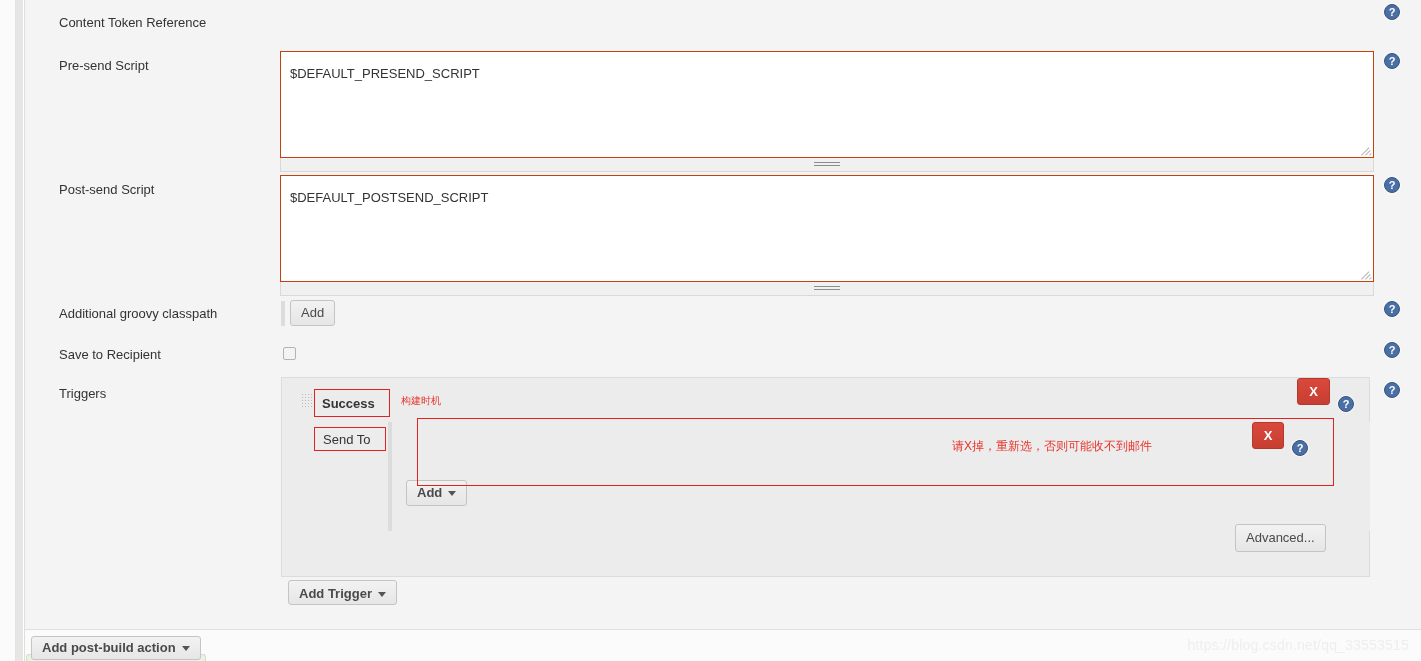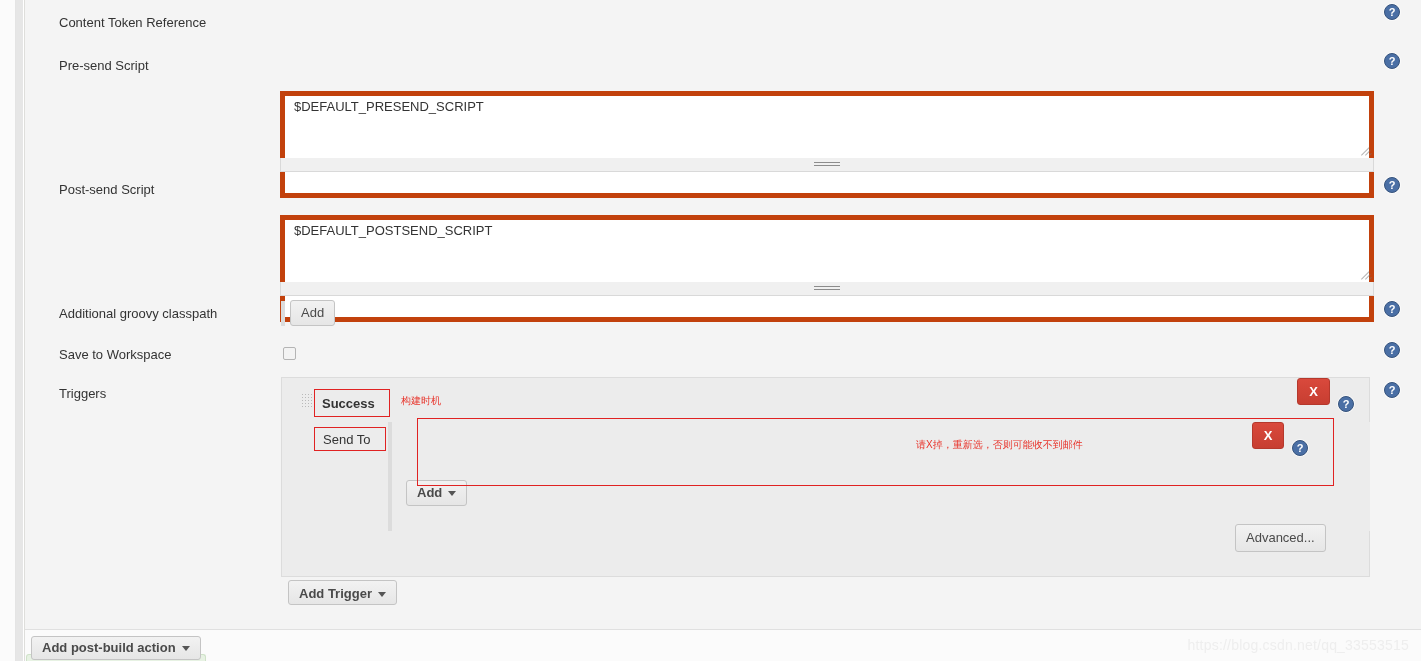--- a/index.html
+++ b/index.html
@@ -72,30 +72,29 @@
     font-family: "Liberation Sans", sans-serif;
     box-shadow: 0 0 0 1px rgba(255,255,255,0.6);
   }
 
   
   .ta-wrap { position: absolute; }
   .script-textarea {
     box-sizing: border-box;
     width: 100%;
     height: 100%;
-    border: 5px solid #c2410c;
+    border: 1px solid #c2410c;
     background: #ffffff;
     font-family: "Liberation Sans", sans-serif;
     font-size: 13px;
     color: #333333;
-    padding: 2px 9px;
+    padding: 13px 9px;
     resize: none;
     outline: none;
     line-height: 1.35;
-    margin-top: 40px;
   }
   .resize-corner {
     position: absolute; right: 2px; bottom: 2px;
     width: 12px; height: 12px;
     pointer-events: none;
     opacity: .55;
   }
   .resize-corner i {
     position: absolute;
     display: block;
@@ -318,21 +317,21 @@
 <div class="drag-bar" style="left:280px; top:282px; width:1094px;">
   <span class="drag-bar-grip"></span>
 </div>
 <div class="help-icon" style="left:1384px; top:177px;">?</div>
 
 <div class="row-label" style="left:59px; top:306px;">Additional groovy classpath</div>
 <div class="mini-sep" style="left:281px; top:301px; height:25px;"></div>
 <button class="btn" style="position:absolute; left:290px; top:300px; height:26px; line-height:24px;">Add</button>
 <div class="help-icon" style="left:1384px; top:301px;">?</div>
 
-<div class="row-label" style="left:59px; top:347px;">Save to Workspace</div>
+<div class="row-label" style="left:59px; top:347px;">Save to Recipient</div>
 <div class="cbox" style="left:283px; top:347px;"></div>
 <div class="help-icon" style="left:1384px; top:342px;">?</div>
 
 <div class="row-label" style="left:59px; top:386px;">Triggers</div>
 <div class="help-icon" style="left:1384px; top:382px;">?</div>
 
 <div id="triggers-box">
   <div id="trigger-inner">
 
     <span class="dots-handle" style="left:19px; top:15px;"></span>
@@ -359,18 +358,18 @@
 <button class="btn btn-bold" style="position:absolute; left:288px; top:580px; height:25px; line-height:25px;"><span>Add Trigger</span><span class="caret"></span></button>
 
 <div class="anno-box" style="left:314px; top:389px; width:76px; height:28px;"></div>
 
 <div class="anno-box" style="left:314px; top:427px; width:72px; height:24px;"></div>
 
 <div class="anno-text" style="left:401px; top:394px; font-size:10px;">构建时机</div>
 
 <div class="anno-box" style="left:417px; top:418px; width:917px; height:68px;"></div>
 
-<div class="anno-text" style="left:916px; top:438px; font-size:10px;">请X掉，重新选，否则可能收不到邮件</div>
+<div class="anno-text" style="left:952px; top:438px; font-size:12px;">请X掉，重新选，否则可能收不到邮件</div>
 
 <div id="green-sliver"></div>
 <button class="btn btn-bold" id="post-build-btn"><span>Add post-build action</span><span class="caret"></span></button>
 
 <div id="watermark">https://blog.csdn.net/qq_33553515</div>
 
 </body></html>

